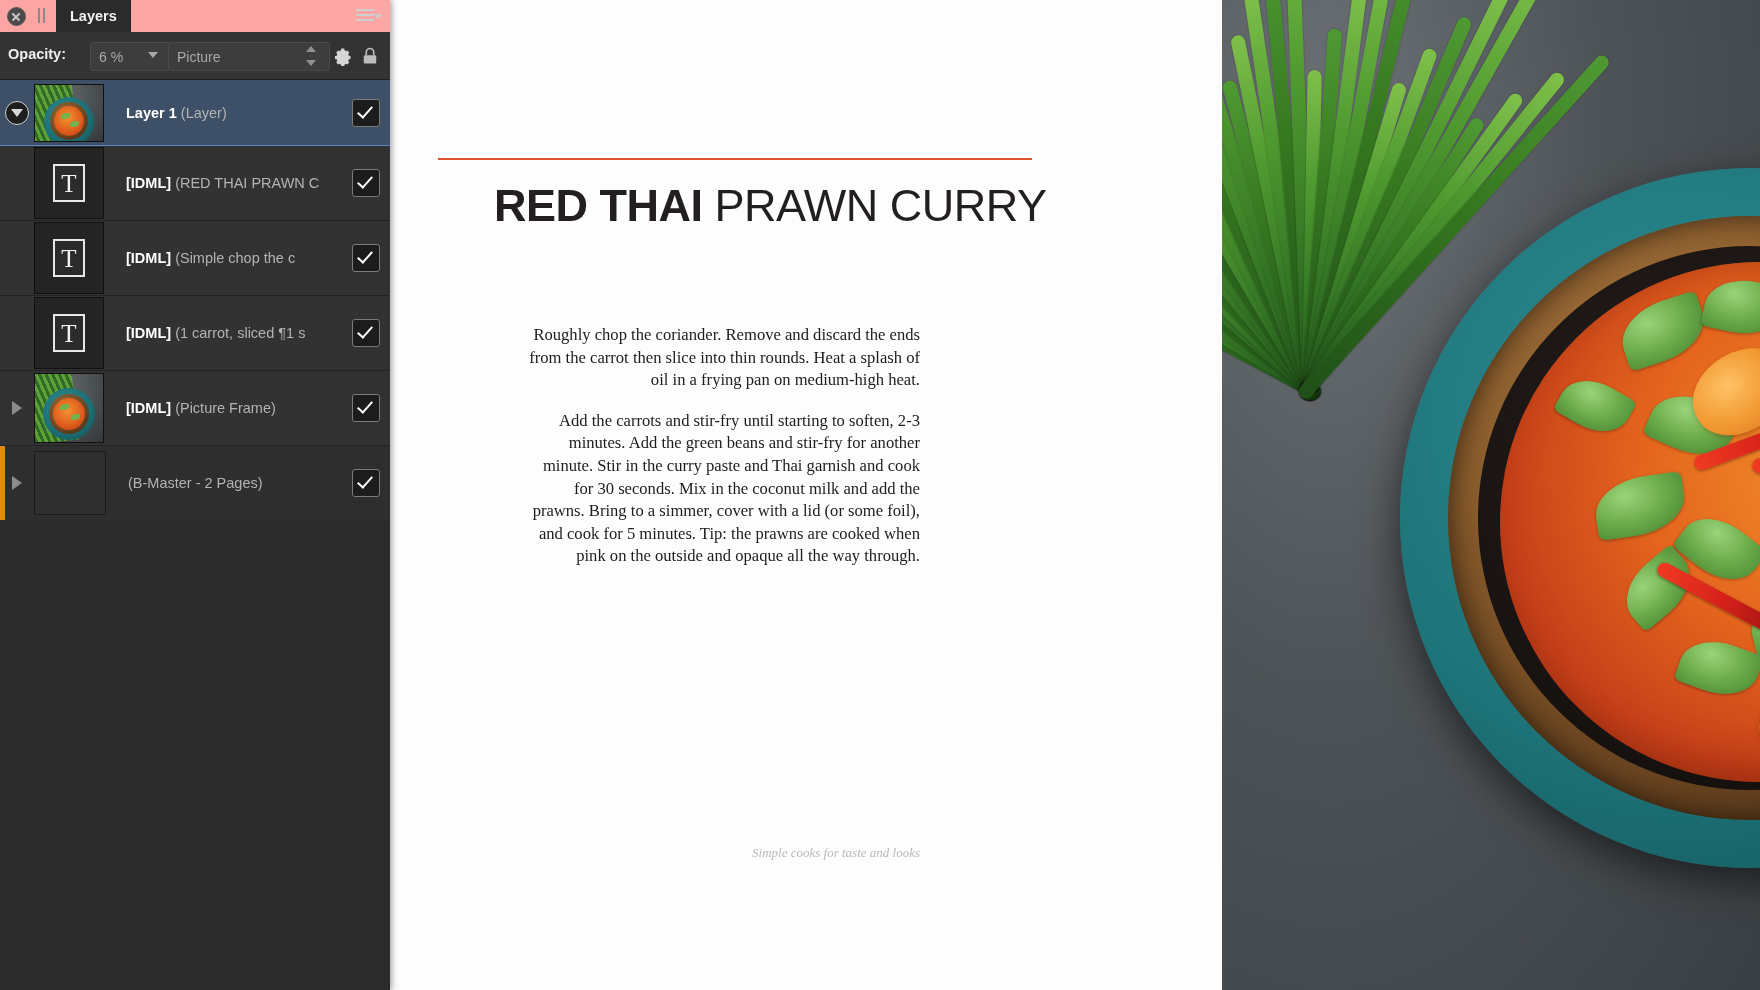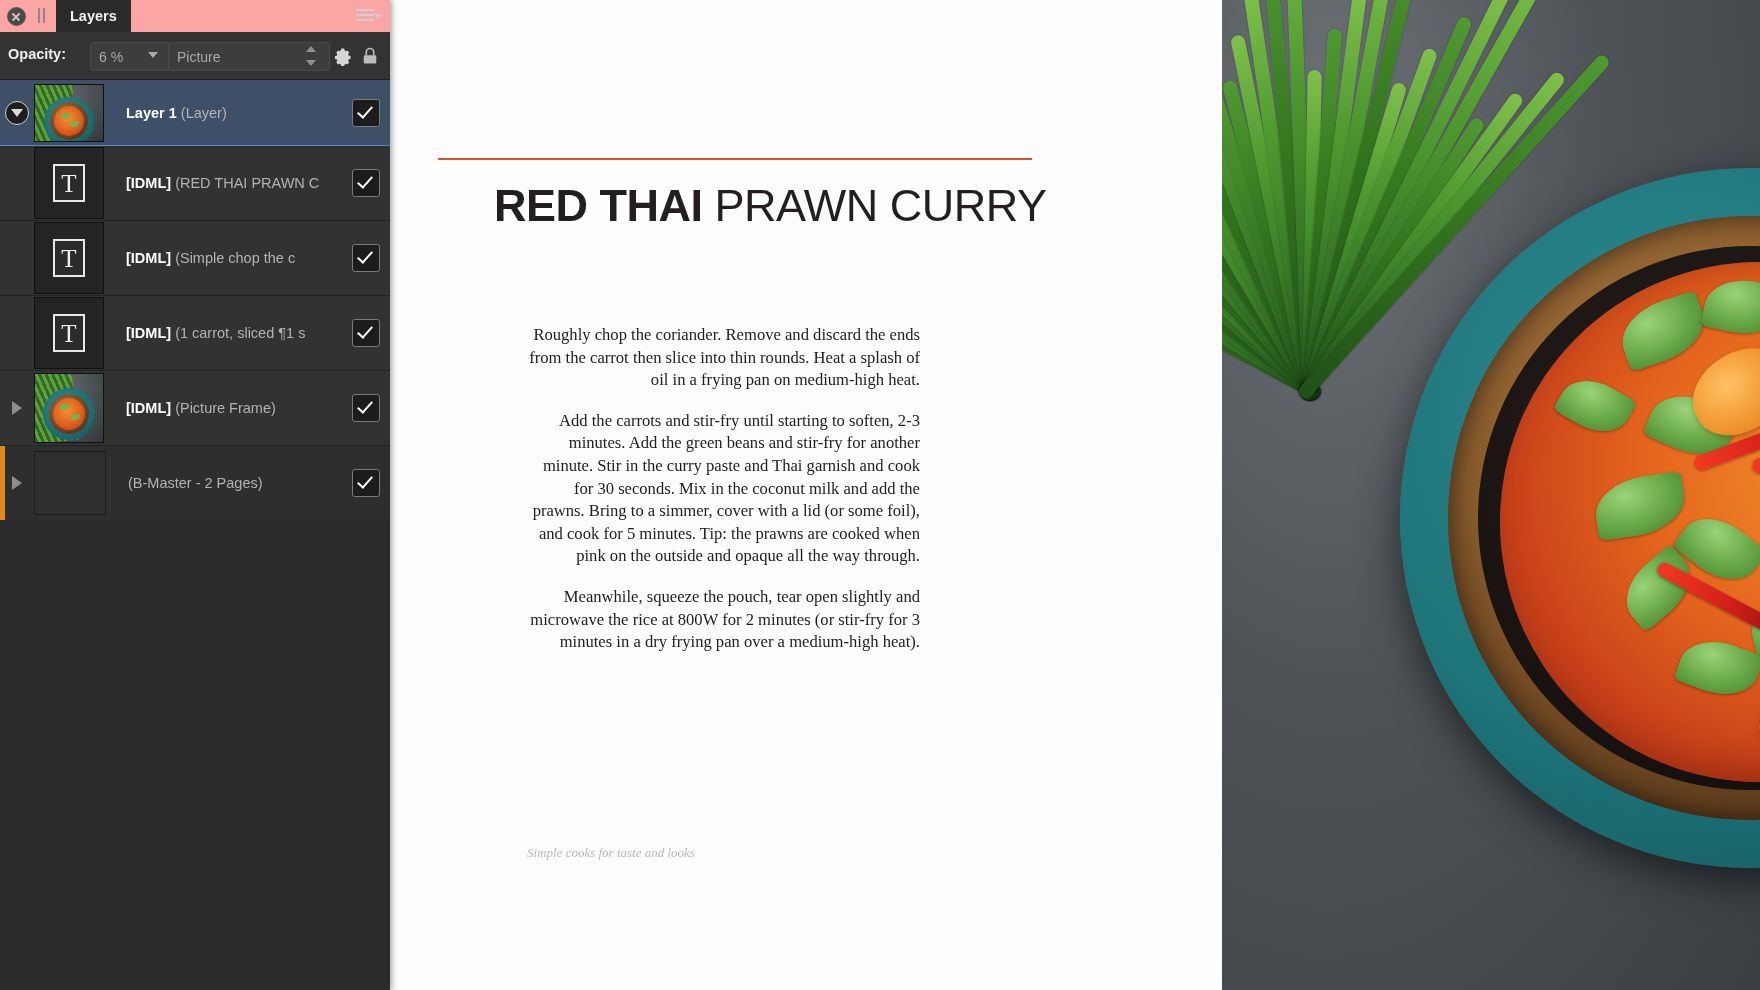--- a/index.html
+++ b/index.html
@@ -44,21 +44,21 @@
   #method-col{
     position:absolute;left:527px;top:324px;width:393px;
     font-family:"Liberation Serif", serif;
     font-size:16.6px;line-height:22.6px;color:#1d1d1d;
     text-align:right;
   }
   #method-col p{margin:0 0 18px 0;}
 
   #page-footer{
     position:absolute;left:527px;top:845px;width:393px;
-    text-align:left;
+    text-align:right;
     font-family:"Liberation Serif", serif;
     font-style:italic;font-size:13px;color:#b9b9b9;
   }
 
   
   #recipe-photo{
     position:absolute;left:1222px;top:0;width:538px;height:990px;
     overflow:hidden;background:#4a4f52;
   }
   .photo-slate{
@@ -310,21 +310,20 @@
       <div>riander, chopped</div>
       <div>ry paste</div>
       <div>ilk</div>
       <span class="gap"></span>
       <div>d basmati rice</div>
     </div>
 
     <div id="method-col">
       <p>Roughly chop the coriander. Remove and discard the ends from the carrot then slice into thin rounds. Heat a splash of oil in a frying pan on medium-high heat.</p>
       <p>Add the carrots and stir-fry until starting to soften, 2-3 minutes. Add the green beans and stir-fry for another minute. Stir in the curry paste and Thai garnish and cook for 30 seconds. Mix in the coconut milk and add the prawns. Bring to a simmer, cover with a lid (or some foil), and cook for 5 minutes. Tip: the prawns are cooked when pink on the outside and opaque all the way through.</p>
-      <p>Meanwhile, squeeze the pouch, tear open slightly and microwave the rice at 800W for 2 minutes (or stir-fry for 3 minutes in a dry frying pan over a medium-high heat).</p>
     </div>
 
     <div id="page-footer">Simple cooks for taste and looks</div>
   </div>
 
   <div id="recipe-photo">
     <div class="photo-slate"></div>
     <div class="frond" id="frond-fan">
         <span class="blade dark" style="height: 330px; transform-origin: 8px 318px; top: 100px; left: 120px; transform: rotate(-62deg);"></span>
         <span class="blade" style="height: 372px; transform-origin: 8px 360px; top: 58px; left: 120px; transform: rotate(-58.8485deg);"></span>

